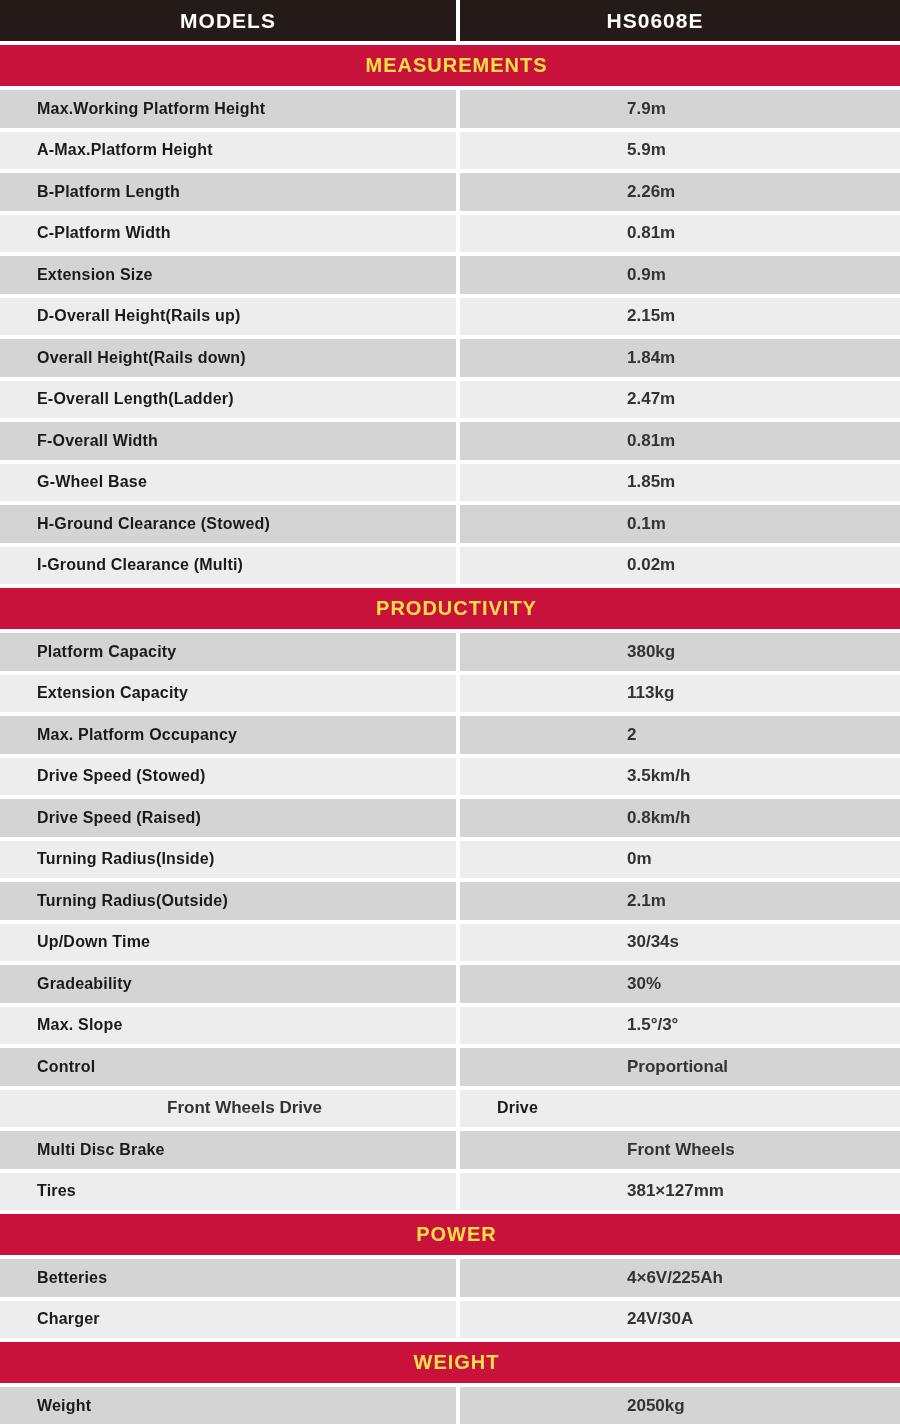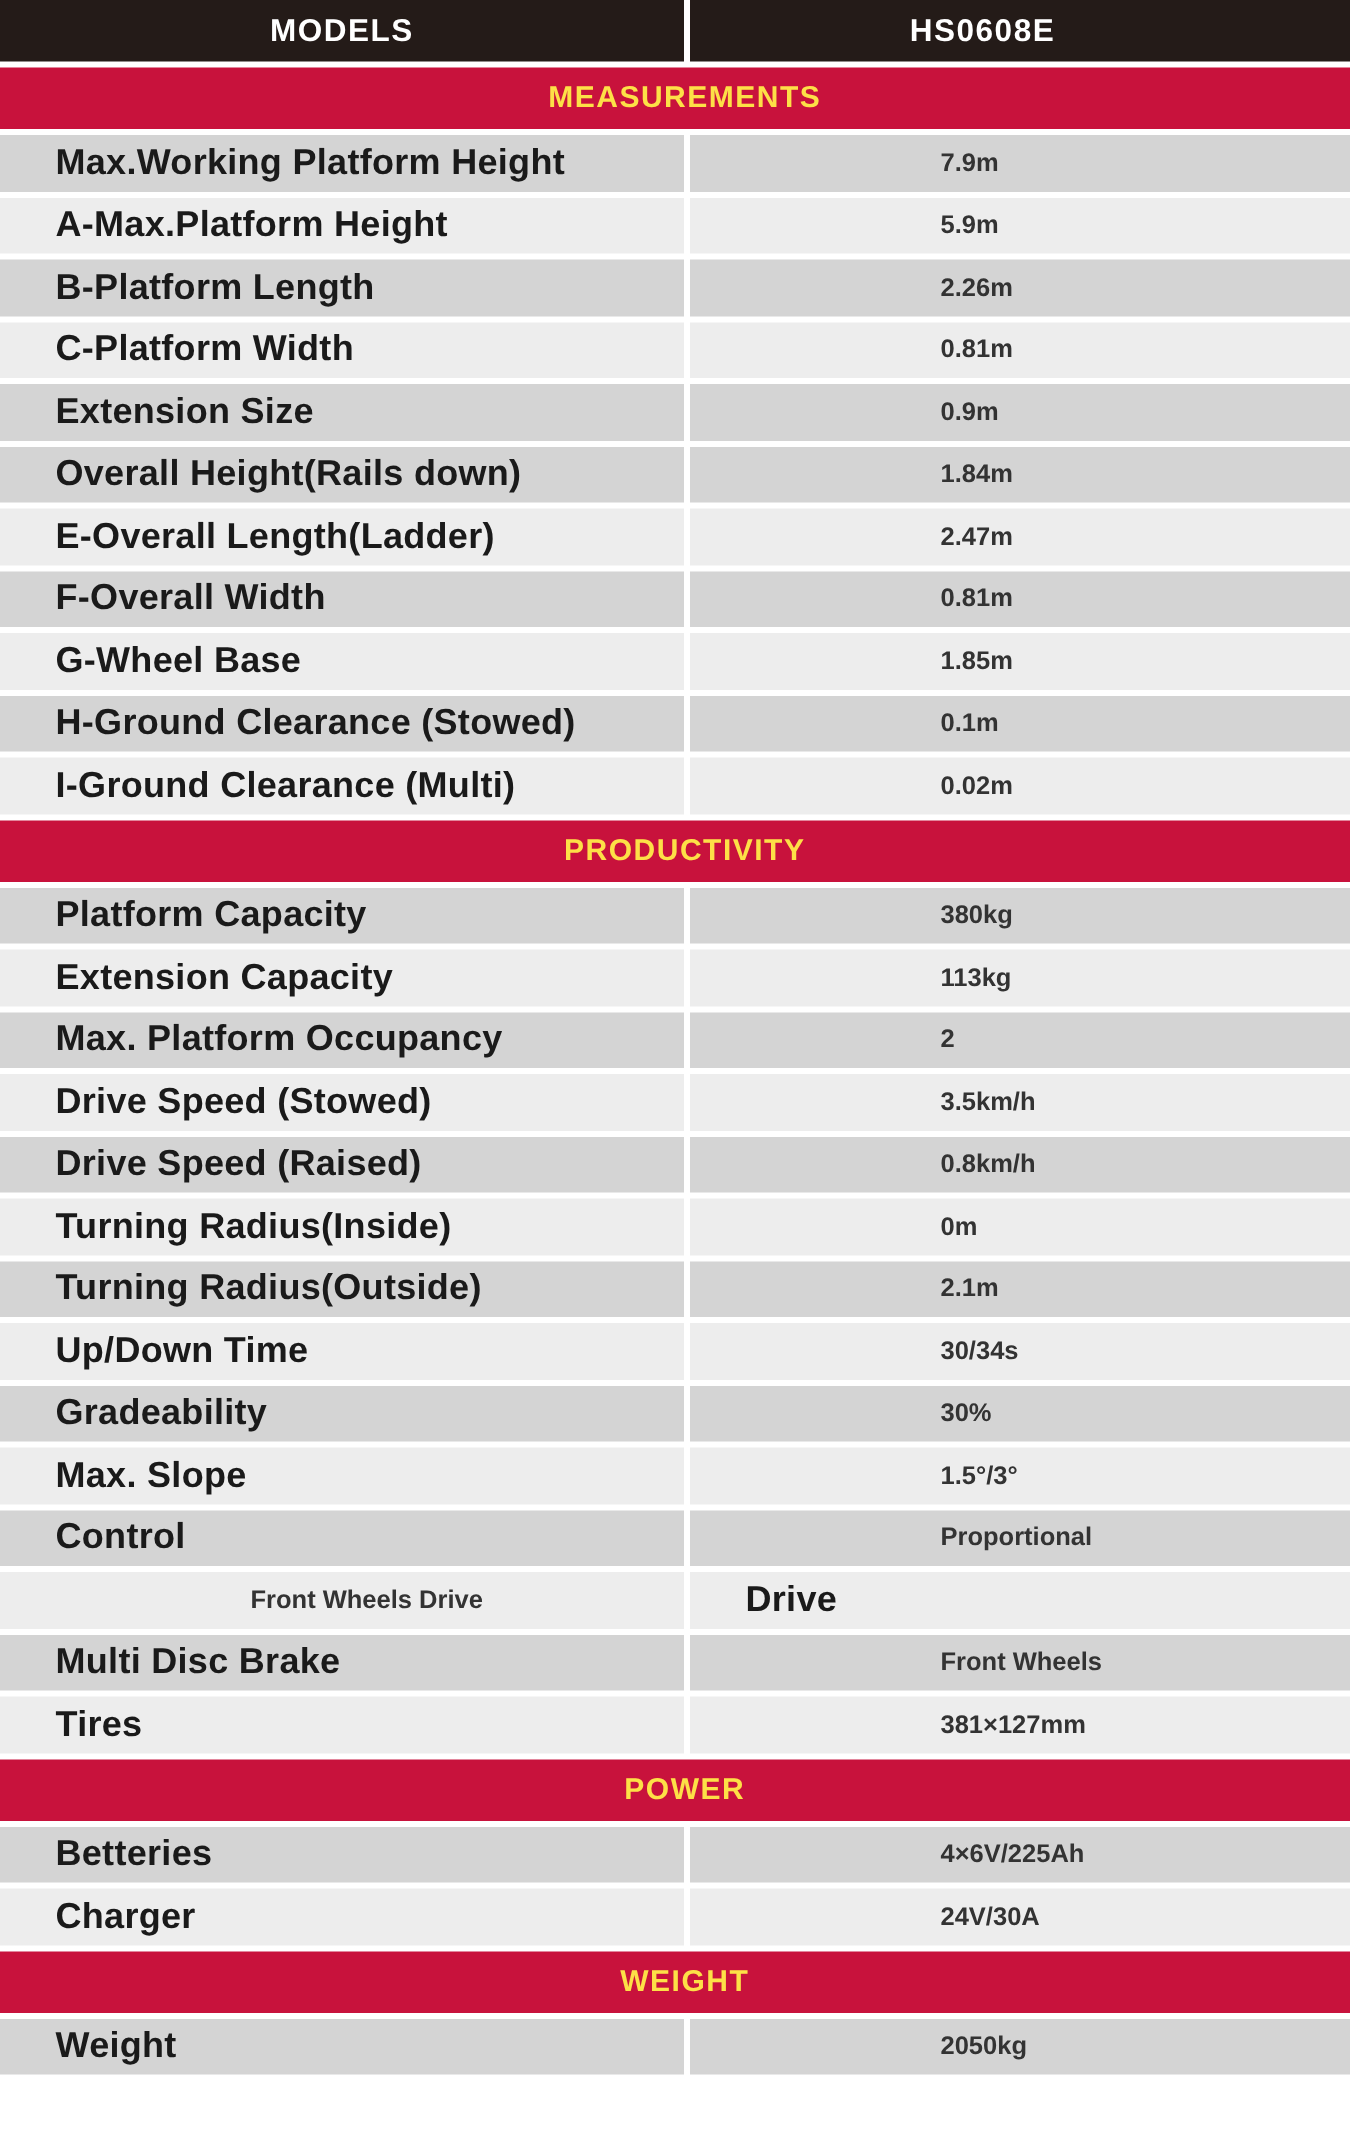--- a/index.html
+++ b/index.html
@@ -56,21 +56,21 @@
     display: grid;
     grid-template-columns: 456px 440px;
     column-gap: 4px;
   }
   .spec-row .cell {
     display: flex;
     align-items: center;
   }
   .spec-row .label {
     padding-left: 37px;
-    font-size: 24px;
+    font-size: 16px;
     font-weight: bold;
     color: #1a1a1a;
     letter-spacing: 0.2px;
     white-space: nowrap;
   }
   .spec-row .value {
     padding-left: 167px;
     font-size: 17px;
     font-weight: bold;
     color: #333333;
@@ -102,20 +102,24 @@
       <div class="cell value">2.26m</div>
     </div>
     <div class="spec-row light">
       <div class="cell label">C-Platform Width</div>
       <div class="cell value">0.81m</div>
     </div>
     <div class="spec-row dark">
       <div class="cell label">Extension Size</div>
       <div class="cell value">0.9m</div>
     </div>
+    <div class="spec-row light">
+      <div class="cell label">D-Overall Height(Rails up)</div>
+      <div class="cell value">2.15m</div>
+    </div>
     <div class="spec-row dark">
       <div class="cell label">Overall Height(Rails down)</div>
       <div class="cell value">1.84m</div>
     </div>
     <div class="spec-row light">
       <div class="cell label">E-Overall Length(Ladder)</div>
       <div class="cell value">2.47m</div>
     </div>
     <div class="spec-row dark">
       <div class="cell label">F-Overall Width</div>

